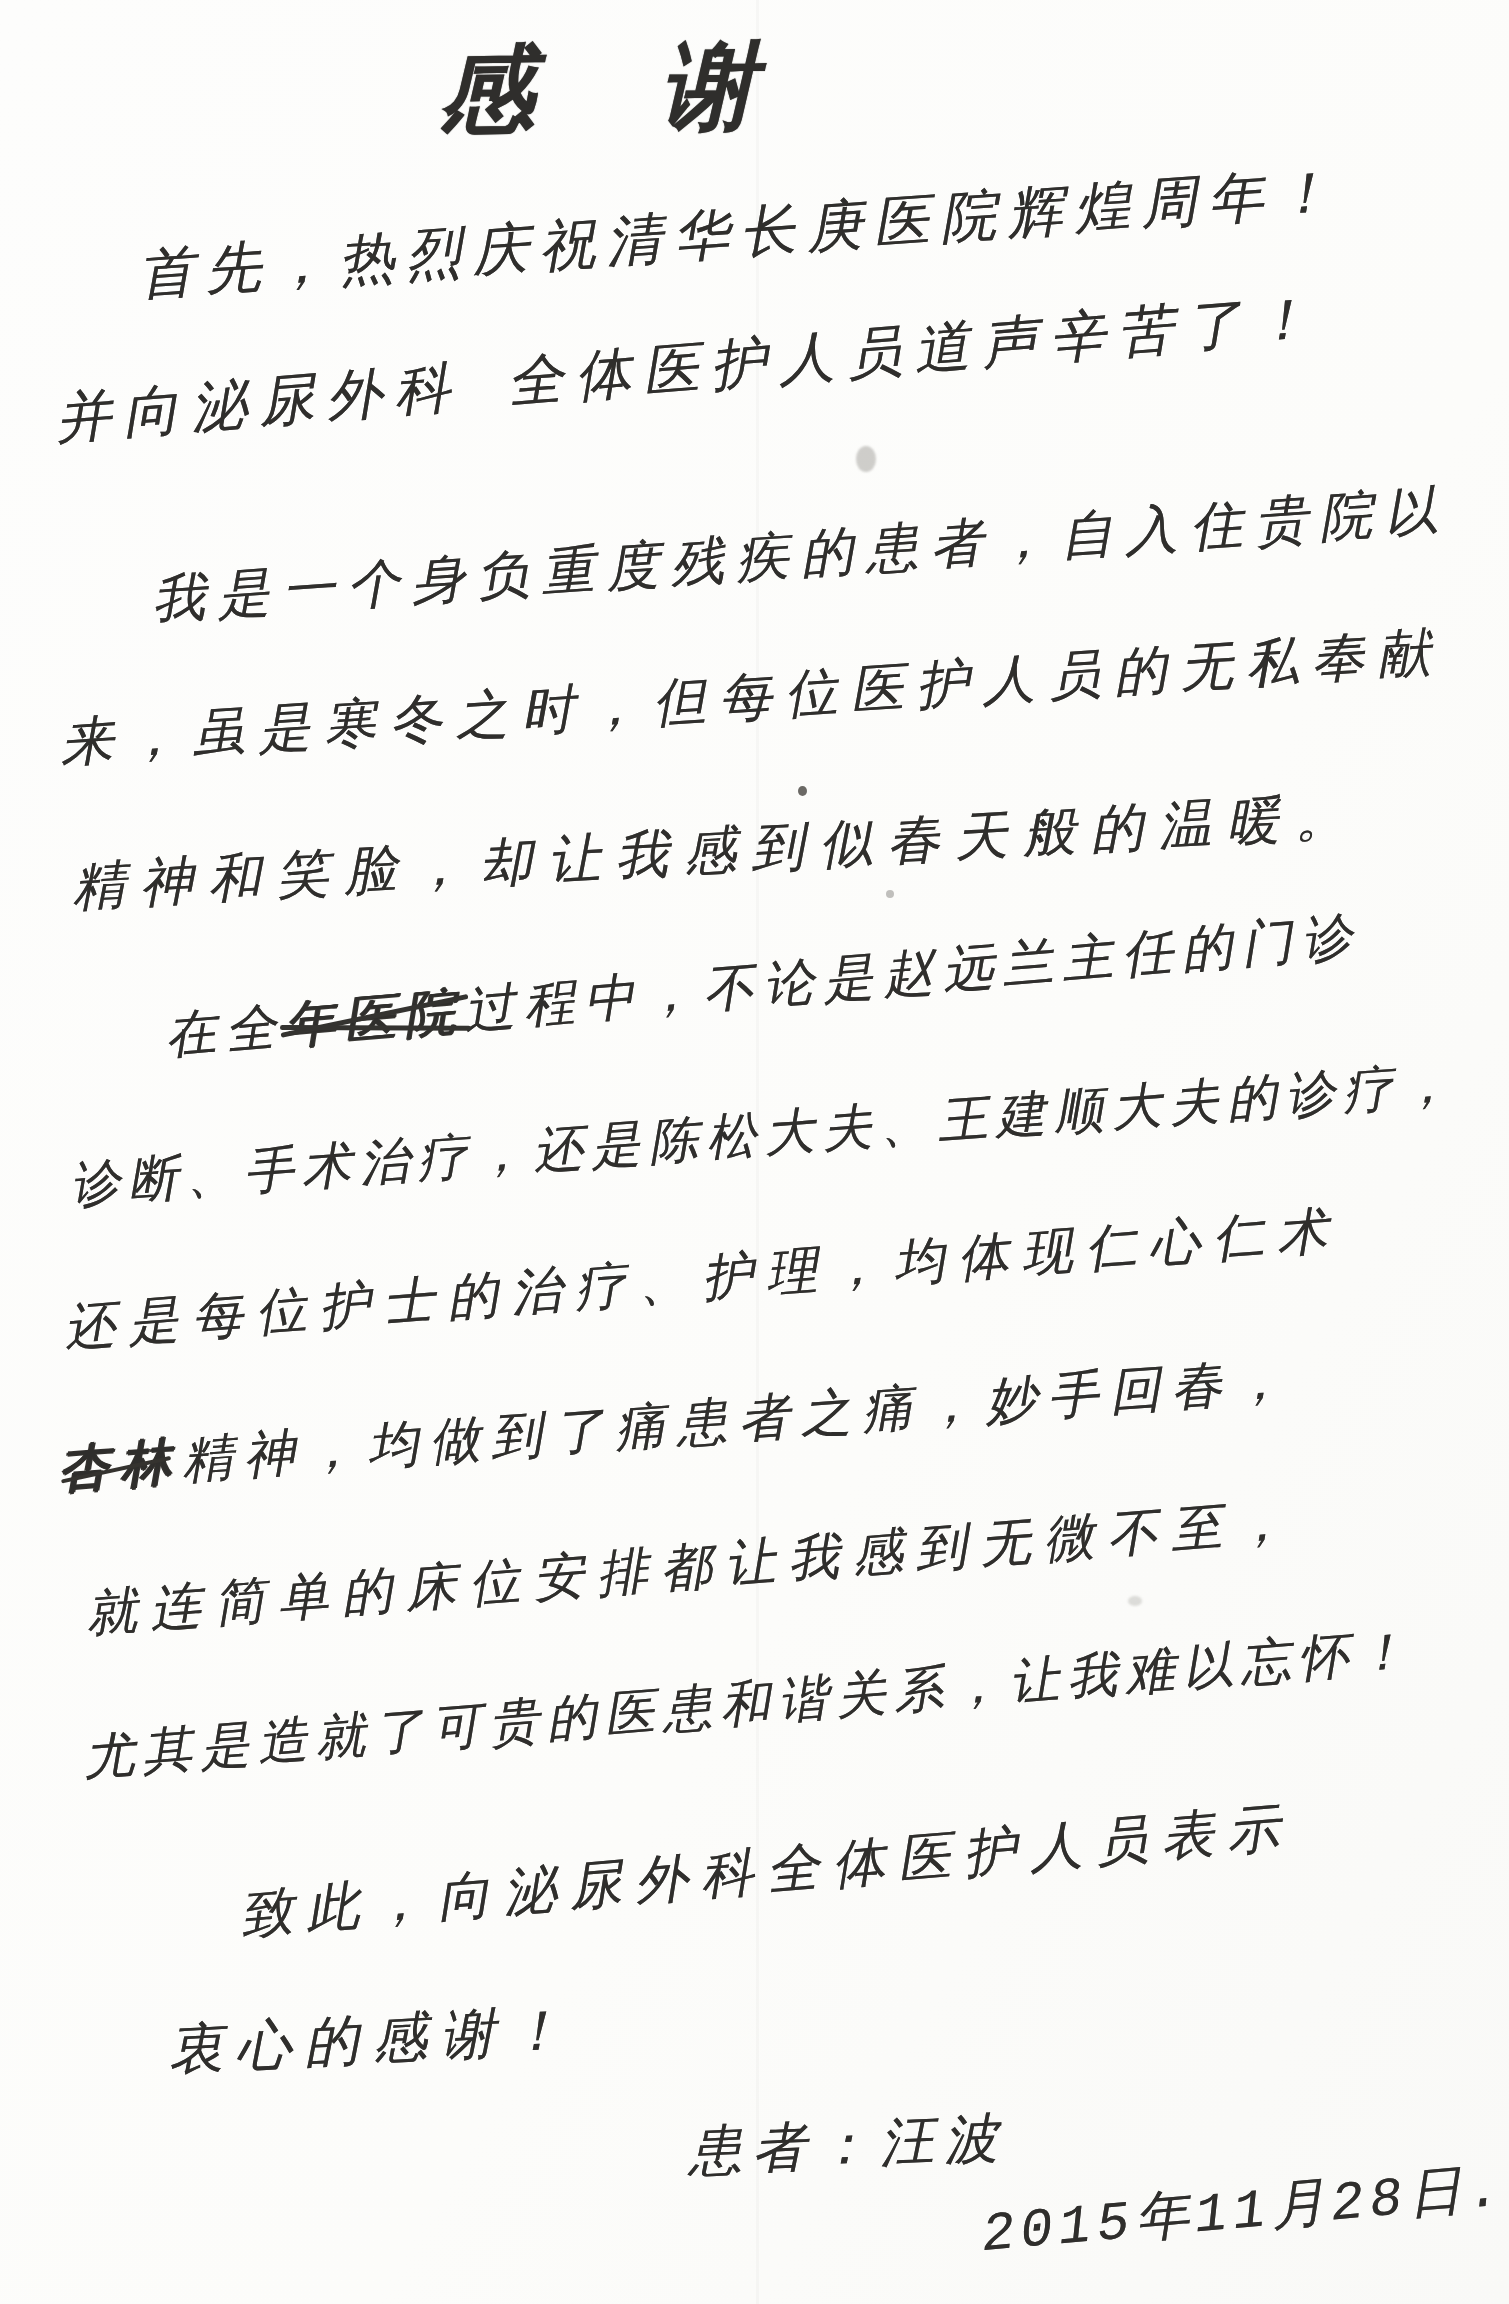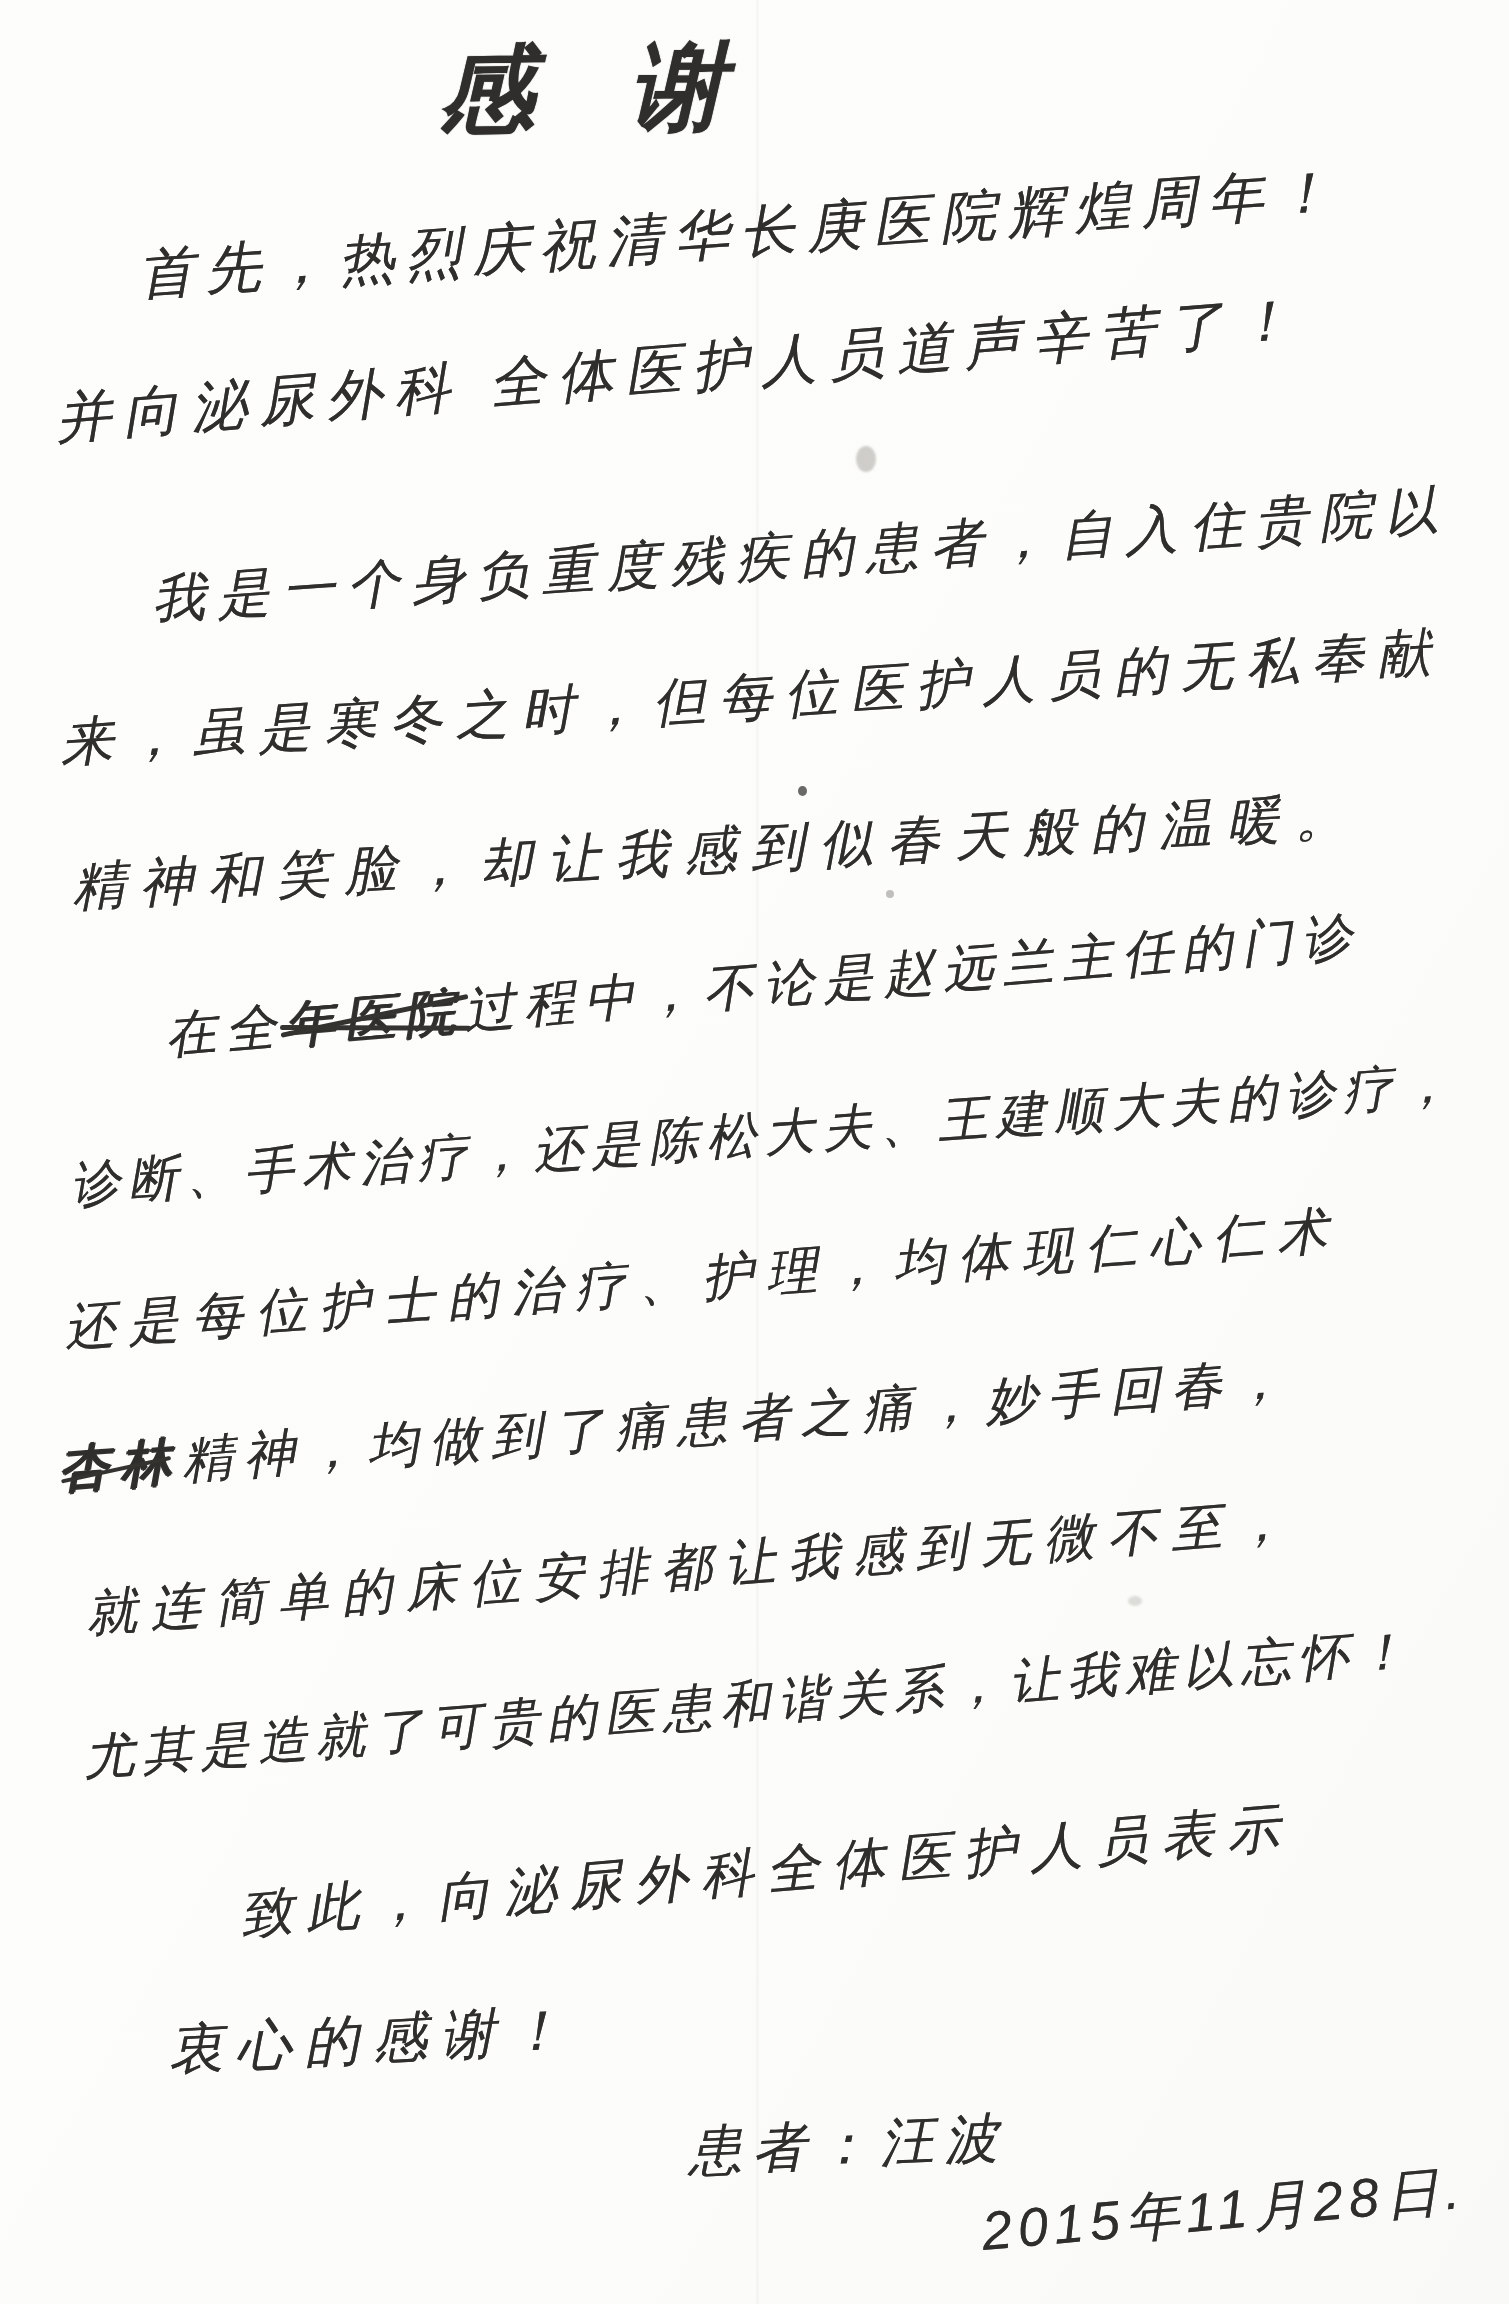--- a/index.html
+++ b/index.html
@@ -1,21 +1,21 @@
 <!DOCTYPE html>
 <html><head>
 <meta charset="utf-8">
 <style>
   html,body{margin:0;padding:0;background:#e8e8e6;}
   .page{
     position:relative;
     width:1509px;height:2304px;
     background:linear-gradient(120deg,#fdfdfc 0%,#fcfcfa 60%,#f9f9f7 100%);
     overflow:hidden;
-    font-family:Liberation Sans, sans-serif;
+    font-family:Liberation Mono, monospace;
     color:#2f2e2c;
   }
   .crease{
     position:absolute;left:756px;top:0;width:3px;height:100%;
     background:rgba(140,140,135,0.05);
   }
   .title{
     position:absolute;left:438px;top:28px;margin:0;
     font-size:96px;font-weight:600;font-style:italic;
     letter-spacing:34px;white-space:nowrap;

